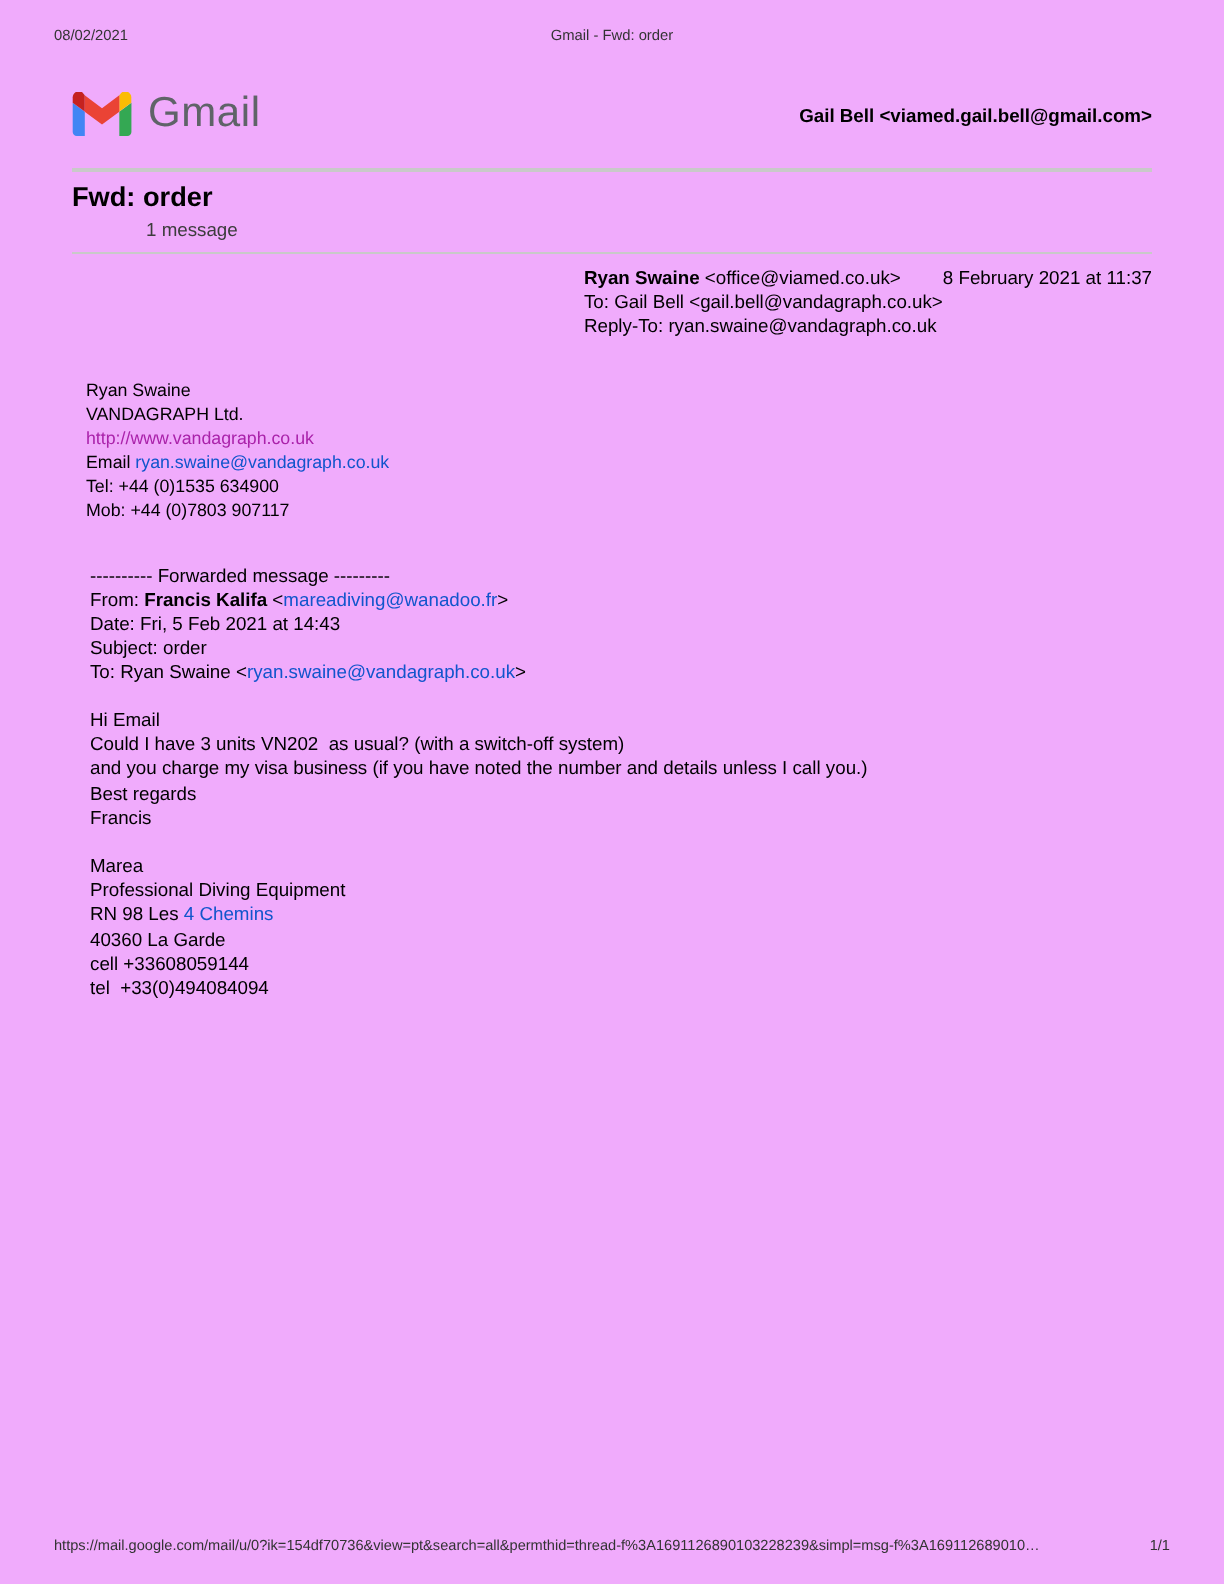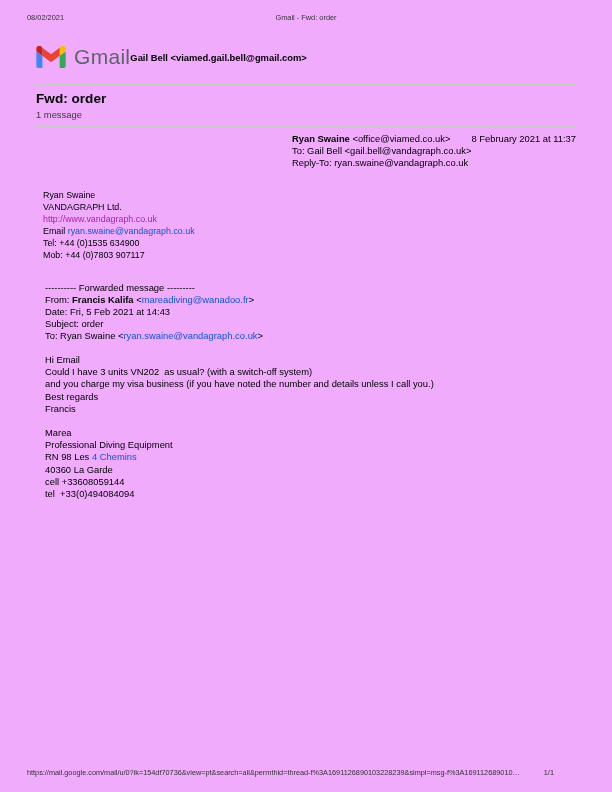--- a/index.html
+++ b/index.html
@@ -6,38 +6,38 @@
   .page{
     position:relative;width:612px;height:792px;background:#f0abfc;overflow:hidden;
     font-family:"Liberation Sans",sans-serif;color:#000;
   }
   
   .print-header{position:absolute;top:13px;left:27px;right:27px;height:10px;
     font-size:7.4px;color:#333;}
   .print-date{position:absolute;left:0;top:0;}
   .print-title{position:absolute;left:0;right:0;top:0;text-align:center;}
   .print-footer{position:absolute;left:27px;right:27px;bottom:15px;
-    display:flex;justify-content:flex-start;align-items:flex-end;
+    display:flex;justify-content:space-between;align-items:flex-end;
     font-size:7.3px;color:#333;white-space:nowrap;}
   .footer-url{overflow:hidden;max-width:540px;}
   .footer-page{margin-left:24px;}
 
   .content{position:absolute;left:36px;right:36px;top:44px;}
 
-  .brand-row{display:flex;justify-content:flex-start;align-items:center;height:26px;}
+  .brand-row{display:flex;justify-content:space-between;align-items:center;height:26px;}
   .logo{display:flex;align-items:center;}
   .logo svg{width:30px;height:22px;display:block;}
   .wordmark{font-size:21px;color:var(--wordmark_gray);margin-left:8px;letter-spacing:.3px;}
   .account{font-size:9.4px;font-weight:700;}
 
   .rule{border:0;border-top:2px solid var(--rule_gray);margin:14px 0 0 0;}
   .rule.thin{border-top-width:1px;margin-top:5px;}
 
   .subject{margin-top:5px;font-size:13.6px;font-weight:700;line-height:16px;}
-  .msg-count{margin-top:2px;font-size:9.4px;line-height:12px;color:var(--muted_gray);}
+  .msg-count{margin-top:2px;font-size:9.4px;line-height:12px;color:var(--muted_gray);margin-left:37px;}
 
   .msg-header{display:flex;justify-content:flex-end;margin-top:6px;
     font-size:9.4px;line-height:12px;}
   .msg-date{white-space:nowrap;}
 
   .line{white-space:pre-wrap;}
   .b{font-weight:700;}
 
   .signature{margin:20px 0 0 7px;font-size:8.9px;line-height:12px;}
   .fwd{margin:21px 0 0 9px;font-size:9.4px;line-height:12px;}

